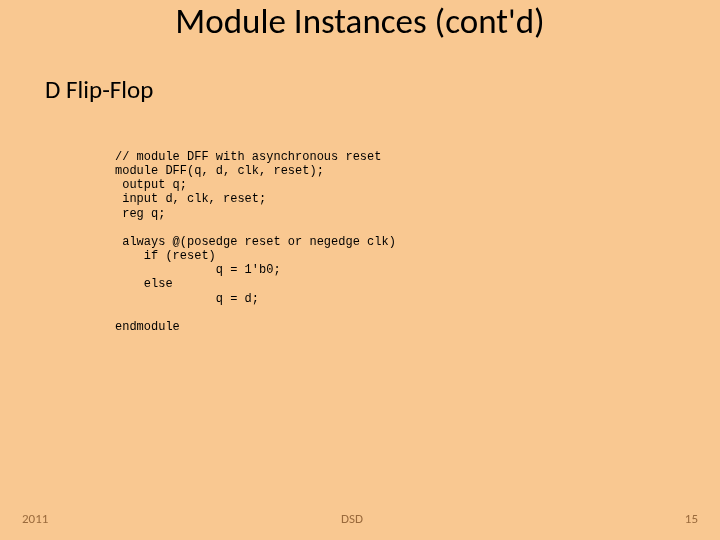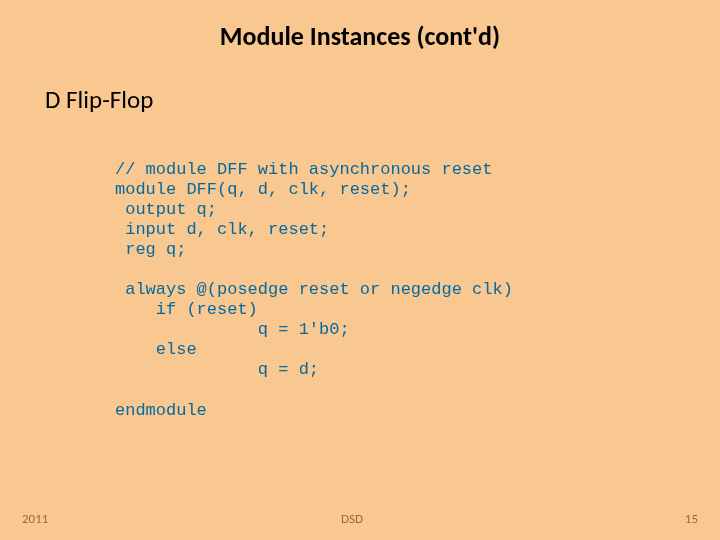--- a/index.html
+++ b/index.html
@@ -8,34 +8,33 @@
     width: 720px;
     height: 540px;
     background: #f9c891;
     font-family: Calibri, "Segoe UI", Arial, sans-serif;
     color: #000;
     overflow: hidden;
     position: relative;
   }
   .title {
     text-align: center;
-    font-size: 26px;
-    font-weight: 700;
-    margin-top: 20px;
+    font-size: 35px;
+    font-weight: 400;
     letter-spacing: 0px;
   }
   .subhead {
     font-size: 25px;
     margin-left: 45px;
     margin-top: 32px;
   }
   .code {
     font-family: "Courier New", Courier, monospace;
-    color: #0369a1;
-    font-size: 17px;
+    color: #000000;
+    font-size: 12px;
     line-height: 1.18;
     white-space: pre;
     margin-left: 115px;
     margin-top: 45px;
   }
   .footer {
     position: absolute;
     bottom: 14px;
     left: 0;
     width: 720px;

